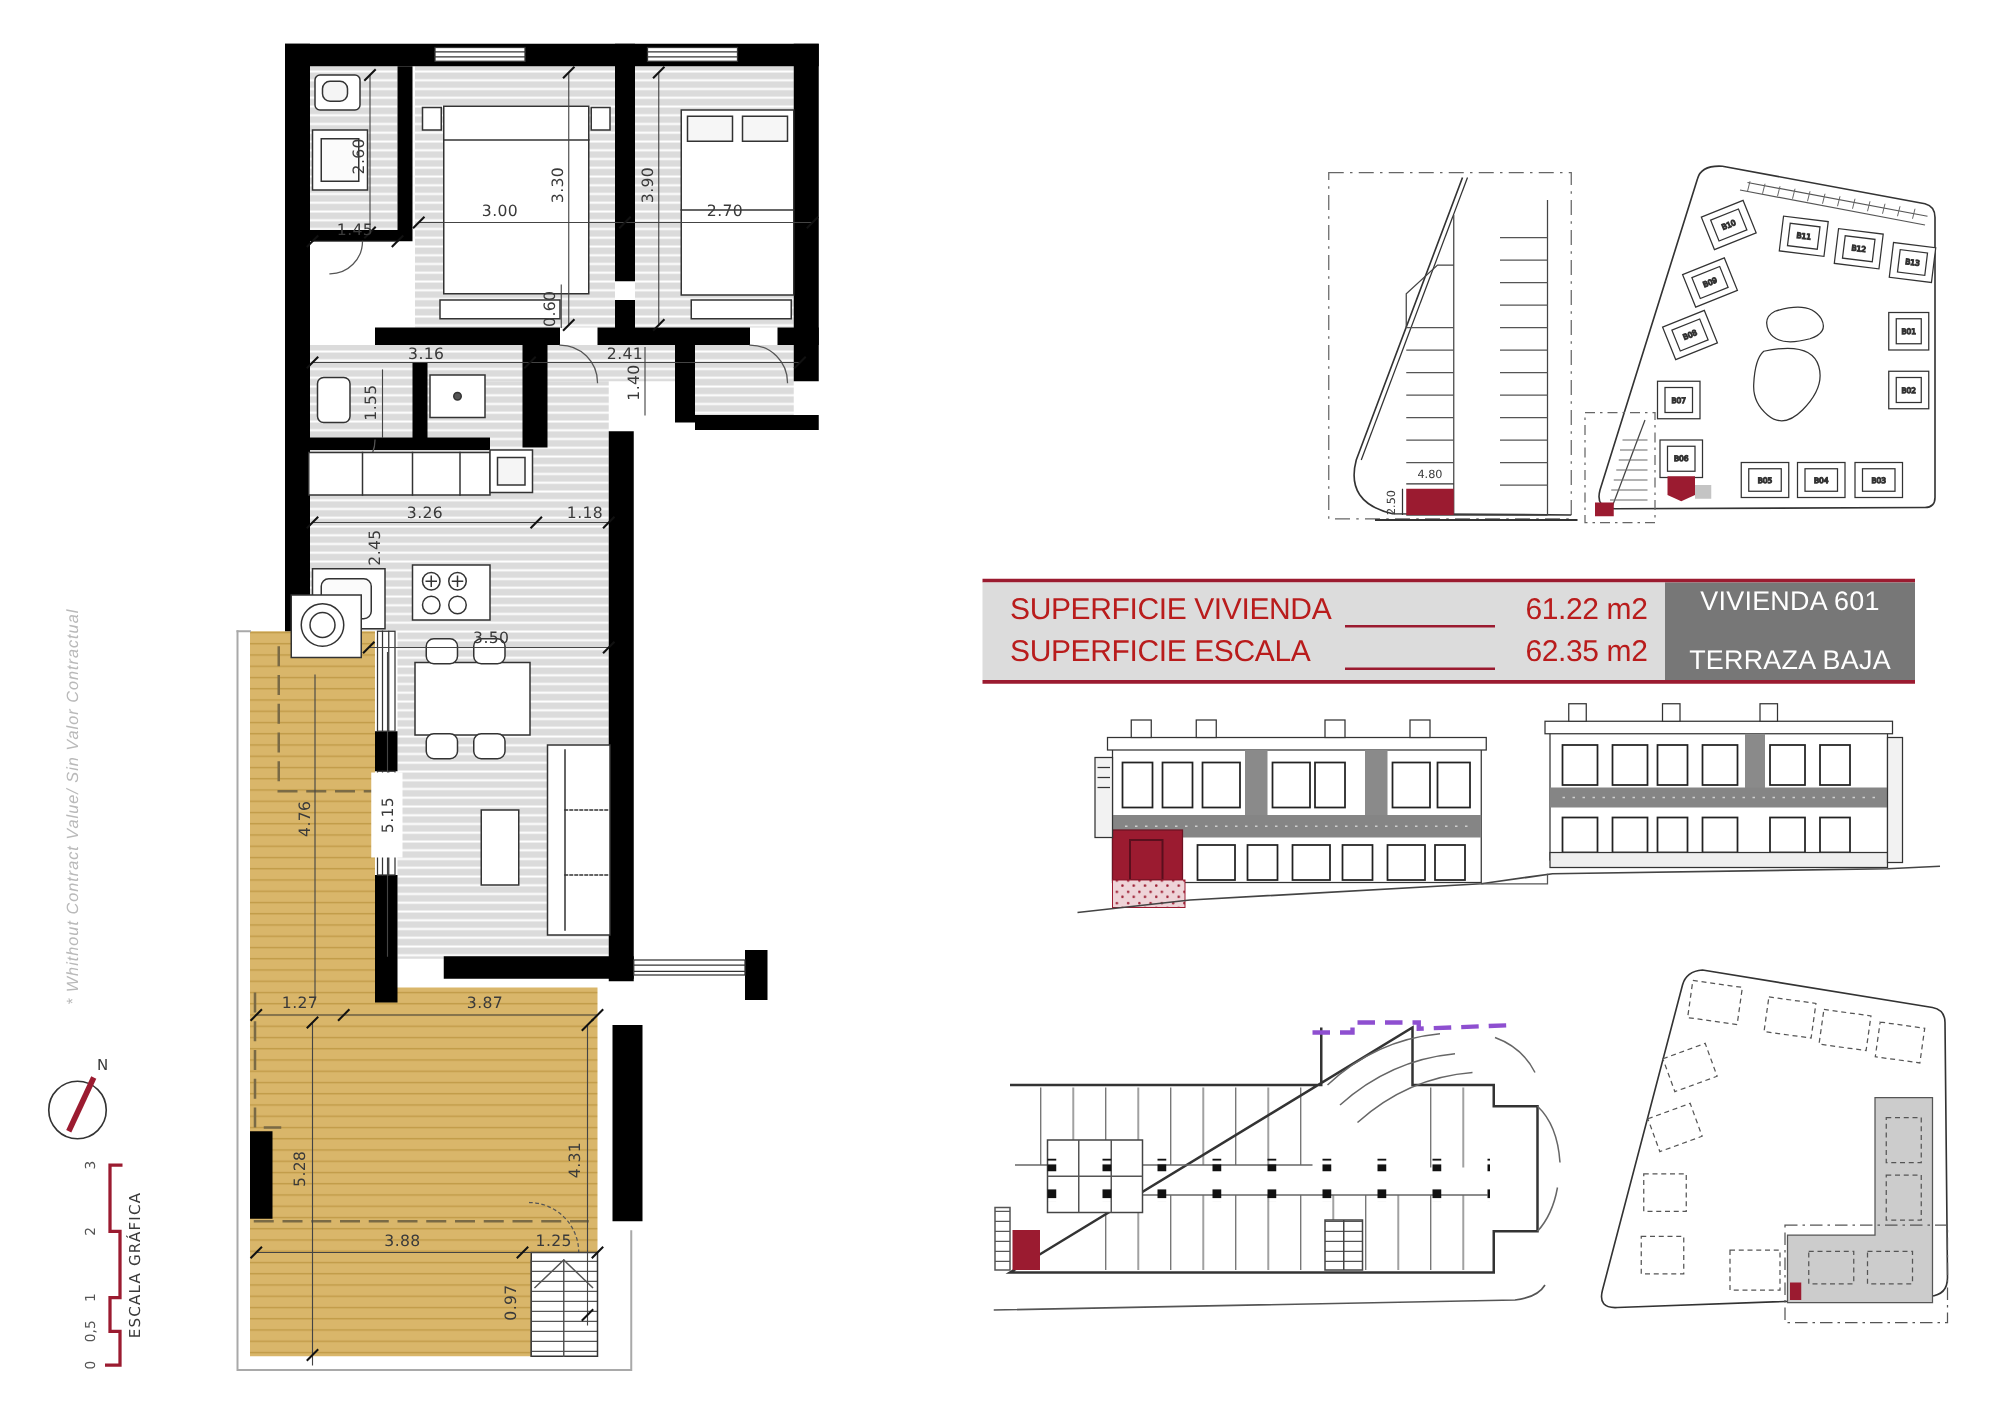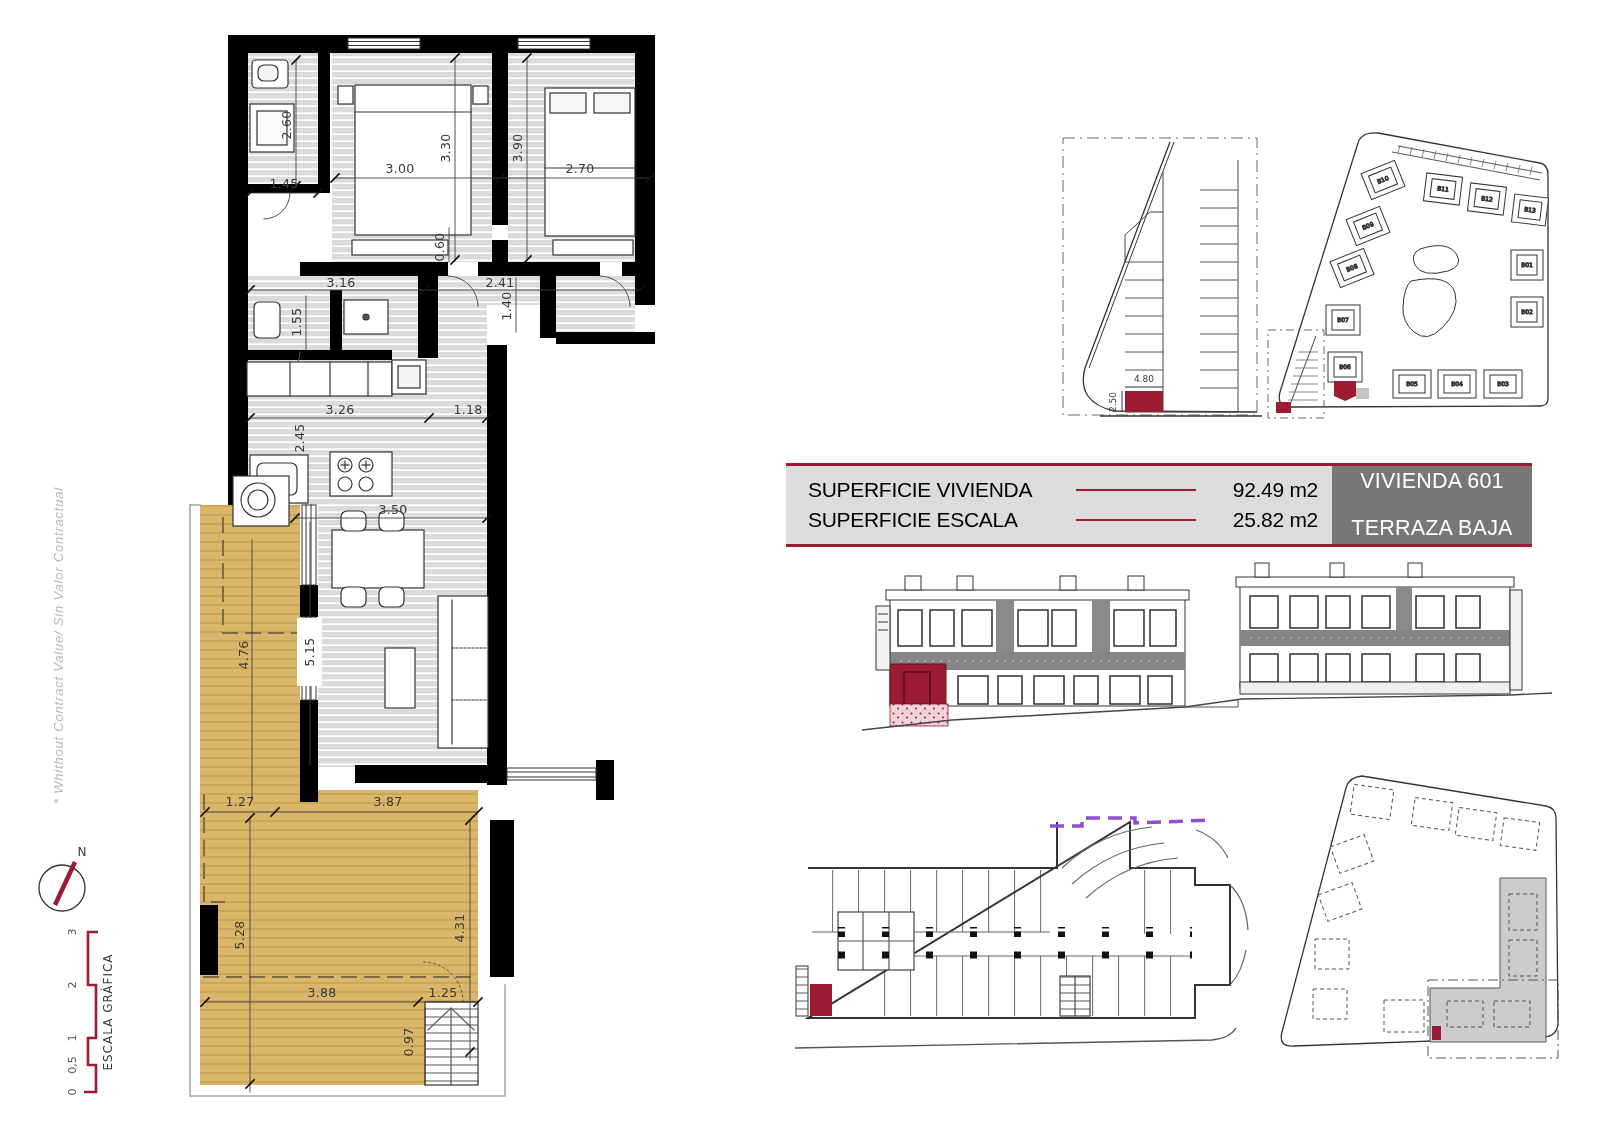--- a/index.html
+++ b/index.html
@@ -8,21 +8,21 @@
   svg{position:absolute;left:0;top:0;}
   svg text{font-family:"DejaVu Sans",sans-serif;fill:#3a3a3a;}
   .dim{font-size:12.5px;letter-spacing:.3px;}
   .blabel{font-size:6px;fill:#444;}
   .tick-num{font-size:11px;fill:#555;}
   
   .info-table{position:absolute;left:786px;top:463px;width:746px;height:78px;display:flex;
               border-top:3px solid #9B1B30;border-bottom:3px solid #9B1B30;}
   .info-left{flex:1;background:#DCDCDC;display:flex;flex-direction:column;justify-content:center;
              padding:0 14px 0 22px;gap:6px;}
-  .info-row{display:flex;align-items:center;font-size:21px;color:#000000;letter-spacing:-.3px;}
+  .info-row{display:flex;align-items:flex-end;font-size:24px;color:#b91c1c;letter-spacing:-.3px;}
   .info-row .lbl{width:262px;white-space:nowrap;}
   .info-row .rule{flex:1;height:0;border-top:2.5px solid #9B1B30;margin:0 18px 0 6px;}
   .info-row .val{width:104px;text-align:right;white-space:nowrap;}
   .info-title{width:200px;background:#777777;color:#ffffff;display:flex;flex-direction:column;
               justify-content:center;align-items:center;gap:22px;font-size:21.5px;letter-spacing:.2px;}
   
   .disclaimer{position:absolute;left:-112px;top:638px;width:340px;text-align:center;
               transform:rotate(-90deg);transform-origin:center;color:#b9b9b9;
               font-size:13px;font-style:italic;letter-spacing:.8px;white-space:nowrap;}
 </style>
@@ -610,26 +610,26 @@
   </g>
   <rect x="1432" y="1026" width="9" height="14" fill="#9B1B30" stroke="none"></rect>
 </g>
 </svg>
 
 <div class="info-table">
   <div class="info-left">
     <div class="info-row">
       <span class="lbl">SUPERFICIE VIVIENDA</span>
       <span class="rule"></span>
-      <span class="val">92.49 m2</span>
+      <span class="val">61.22 m2</span>
     </div>
     <div class="info-row">
       <span class="lbl">SUPERFICIE ESCALA</span>
       <span class="rule"></span>
-      <span class="val">25.82 m2</span>
+      <span class="val">62.35 m2</span>
     </div>
   </div>
   <div class="info-title">
     <div>VIVIENDA 601</div>
     <div>TERRAZA BAJA</div>
   </div>
 </div>
 
 <div class="disclaimer">* Whithout Contract Value/ Sin Valor Contractual</div>
 

